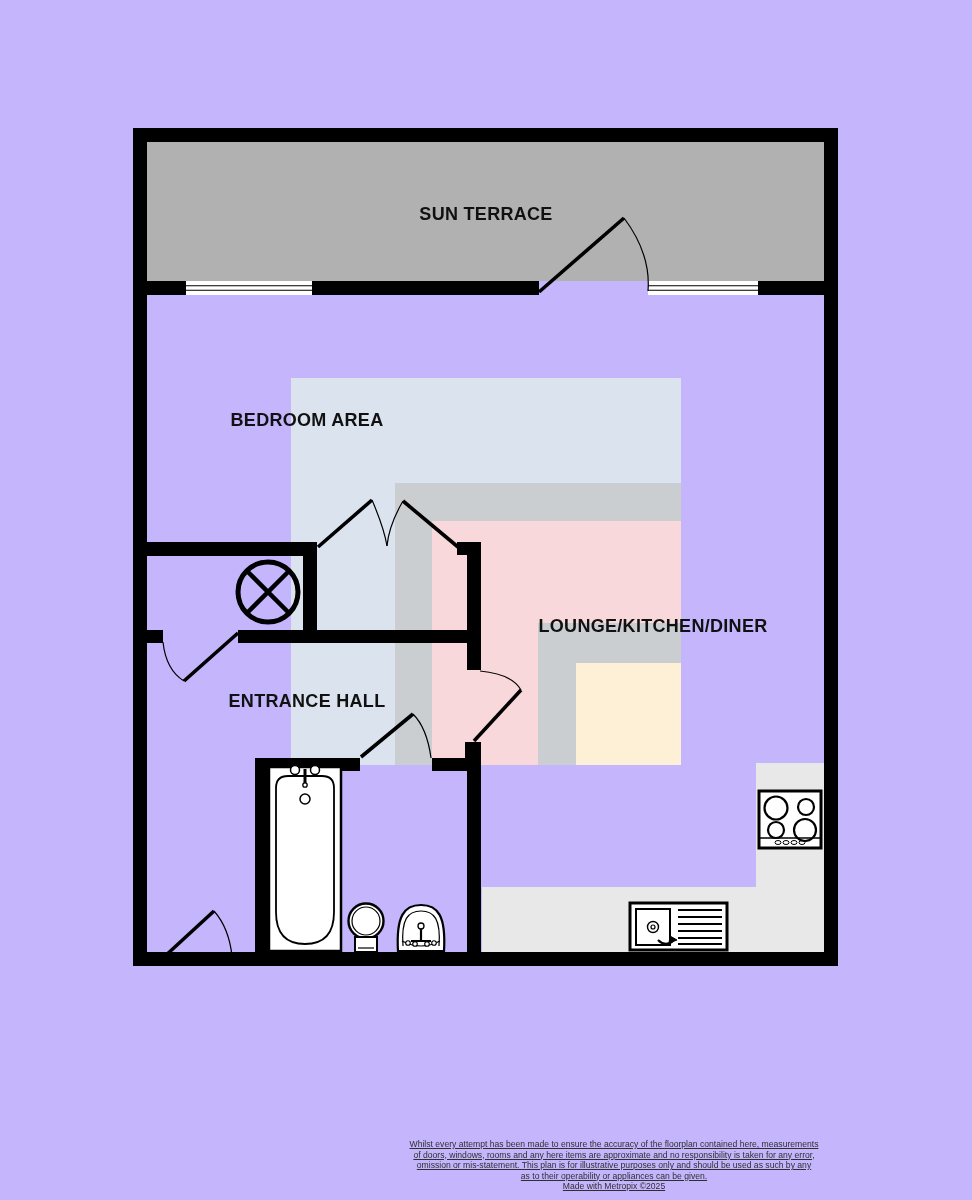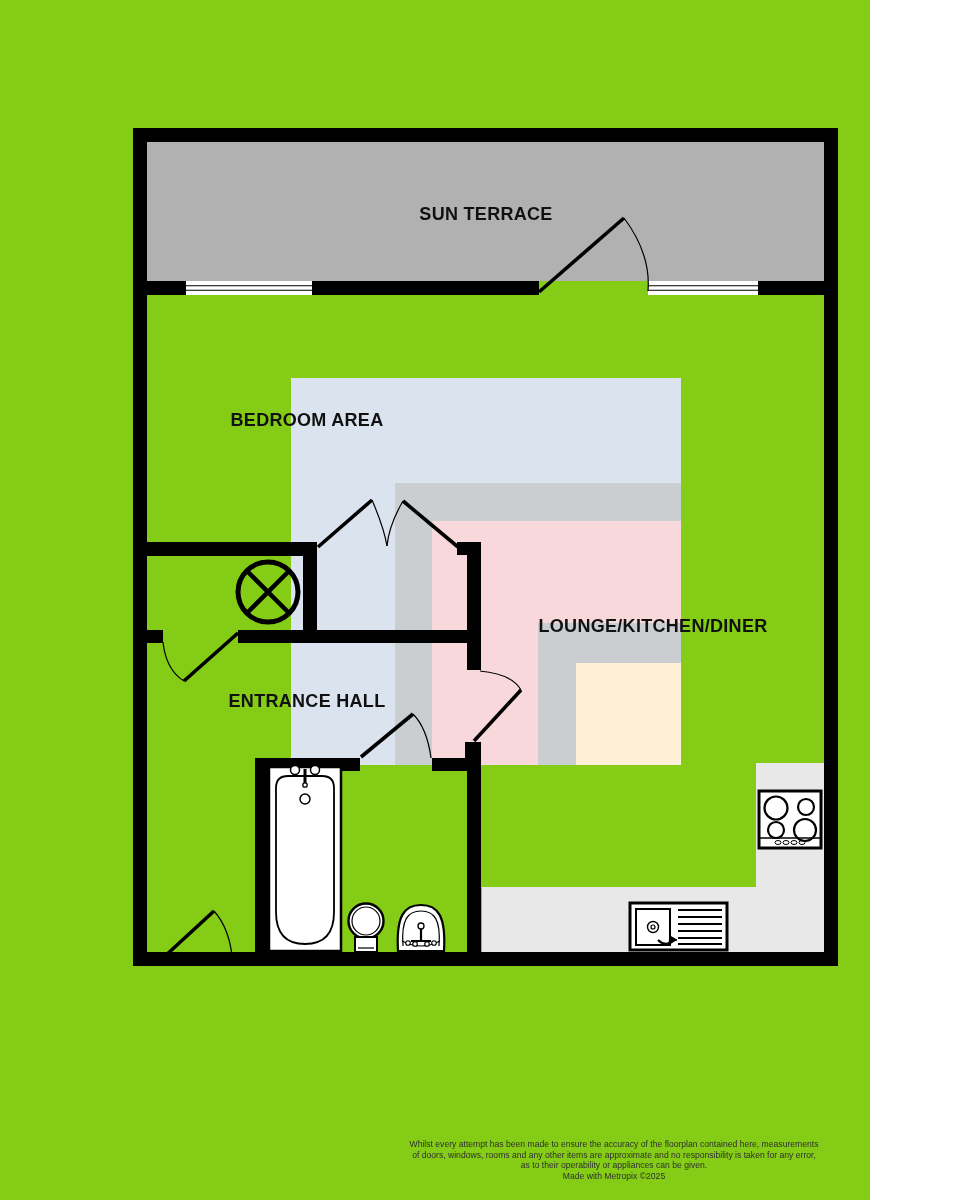--- a/index.html
+++ b/index.html
@@ -1,23 +1,23 @@
 <!DOCTYPE html>
 <html><head>
 <meta charset="utf-8">
 <style>
   html,body{margin:0;padding:0;background:#fff;}
-  #stage{position:relative;width:870px;height:1200px;background:#84cc16;overflow:hidden;
+  #stage{position:relative;width:972px;height:1200px;background:#c4b5fd;overflow:hidden;
          font-family:"Liberation Sans", sans-serif;}
   #plan-svg{position:absolute;left:0;top:0;}
   .room-label{font-family:"Liberation Sans", sans-serif;font-weight:bold;font-size:18px;
               letter-spacing:.3px;}
   #footer{position:absolute;left:368px;top:1139px;width:492px;text-align:center;
           font-size:8.6px;line-height:10.5px;color:#2f2f2f;}
-  #footer div{white-space:nowrap;}
+  #footer div{white-space:nowrap;text-decoration:underline;}
 </style>
 </head>
 <body>
 
 <div id="stage">
 <svg id="plan-svg" width="972" height="1200" viewBox="0 0 972 1200">
 
   <rect x="147" y="142" width="677" height="139" fill="#b1b1b1"></rect>
 
   <g>
@@ -155,17 +155,18 @@
   <g fill="#111111">
     <text class="room-label" x="486" y="220" text-anchor="middle">SUN TERRACE</text>
     <text class="room-label" x="307" y="426" text-anchor="middle">BEDROOM AREA</text>
     <text class="room-label" x="653" y="632" text-anchor="middle">LOUNGE/KITCHEN/DINER</text>
     <text class="room-label" x="307" y="707" text-anchor="middle">ENTRANCE HALL</text>
   </g>
 </svg>
 
   <div id="footer">
     <div>Whilst every attempt has been made to ensure the accuracy of the floorplan contained here, measurements</div>
-    <div>of doors, windows, rooms and any other items are approximate and no responsibility is taken for any error,</div>
+    <div>of doors, windows, rooms and any here items are approximate and no responsibility is taken for any error,</div>
+    <div>omission or mis-statement. This plan is for illustrative purposes only and should be used as such by any</div>
     <div>as to their operability or appliances can be given.</div>
     <div>Made with Metropix ©2025</div>
   </div>
 </div>
 
 </body></html>

